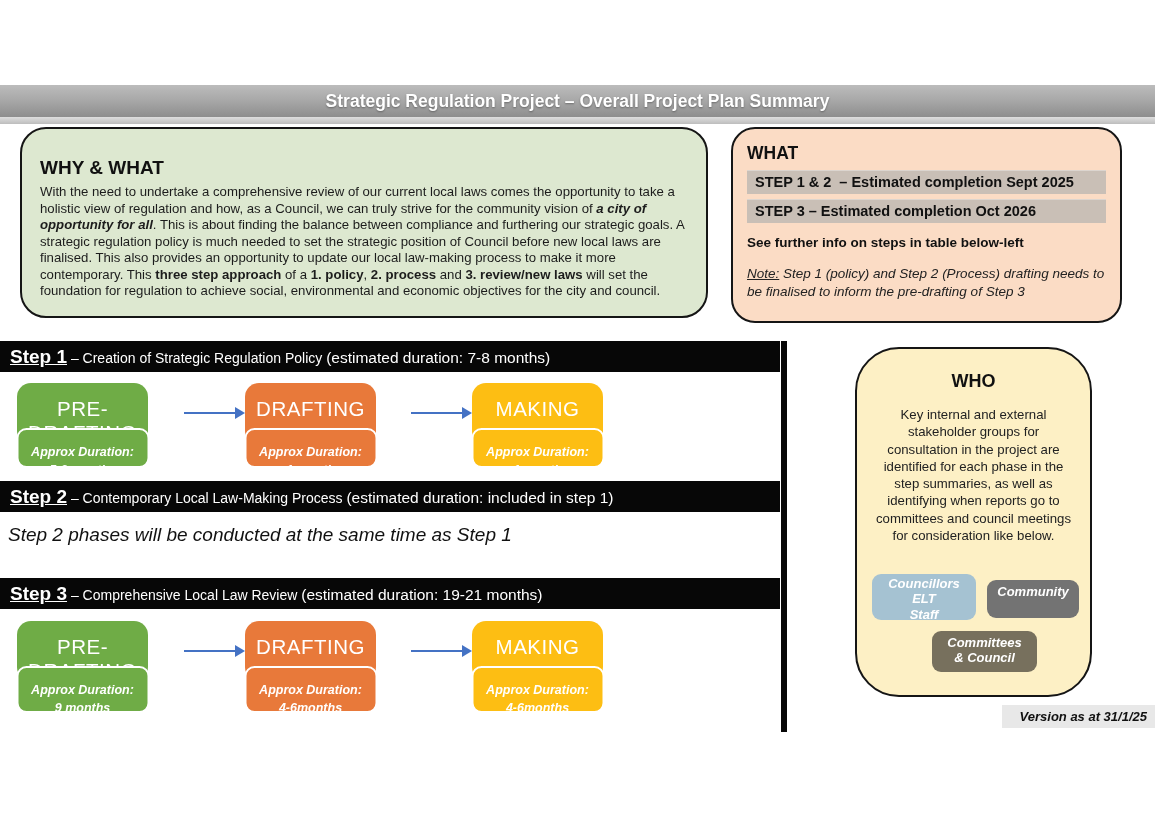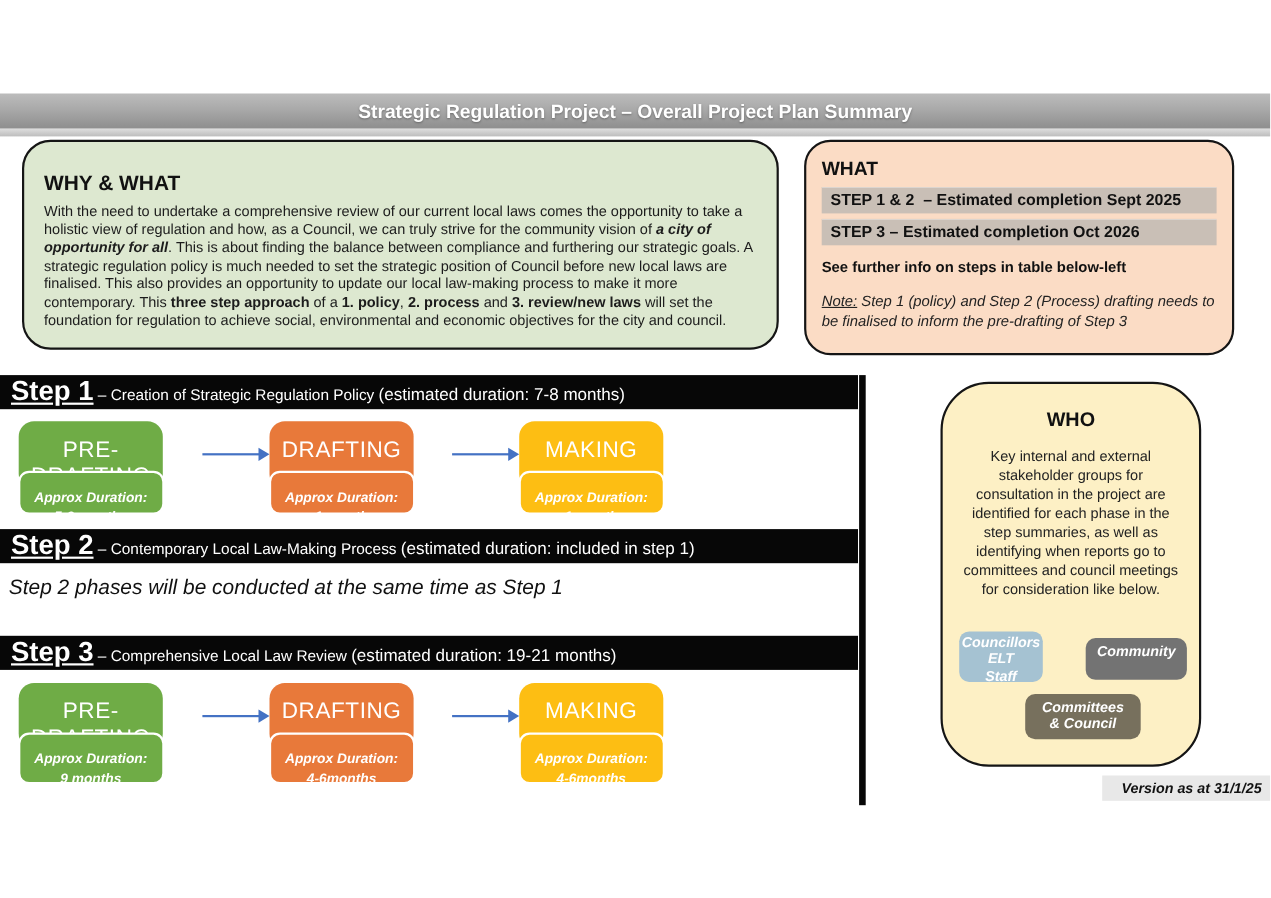--- a/index.html
+++ b/index.html
@@ -27,21 +27,21 @@
   .when-title{font-size:17.5px;font-weight:bold;color:#111;margin:4px 0 6px 0;}
   .milestone{background:#c9bfb6;height:24px;line-height:24px;margin:0 0 5px 0;padding-left:8px;
     font-size:14.5px;font-weight:bold;color:#111;white-space:pre-wrap;box-shadow:inset 0 1px 0 rgba(255,255,255,.35);}
   .when-see{font-size:13.5px;font-weight:bold;color:#111;margin-top:12px;}
   .when-note{font-size:13.5px;font-style:italic;color:#222;margin-top:15px;line-height:1.3;}
   .note-label{text-decoration:underline;}
 
   
   .step-bar{position:absolute;left:0;width:780px;height:31px;background:#070707;color:#fff;
     line-height:31px;padding-left:10px;box-sizing:border-box;white-space:nowrap;}
-  .step-label{font-weight:bold;text-decoration:underline;font-size:25px;}
+  .step-label{font-weight:bold;text-decoration:underline;font-size:19px;}
   .step-title{font-size:14px;}
   .step-duration{font-size:15.5px;}
   .bar-1{top:341px;} .bar-2{top:481px;} .bar-3{top:578px;}
   .table-right-border{position:absolute;left:781px;top:341px;width:6px;height:391px;background:#070707;}
 
   .step2-note{position:absolute;left:8px;top:524px;font-size:19px;font-style:italic;color:#111;}
 
   
   .phase{position:absolute;width:131px;border-radius:14px;color:#fff;text-align:center;}
   .phase .phase-name{display:block;font-size:20.5px;letter-spacing:.5px;margin-top:14px;}
@@ -62,21 +62,21 @@
   .row1 .arr-1{left:184px;top:29px;width:52px;} .row1 .arr-2{left:411px;top:29px;width:52px;}
   .row2 .arr-1{left:184px;top:29px;width:52px;} .row2 .arr-2{left:411px;top:29px;width:52px;}
 
   
   .who-card{left:855px;top:347px;width:237px;height:350px;background:#fdf0c5;border-radius:44px;padding:14px 17px;}
   .who-title{text-align:center;font-size:18px;font-weight:bold;color:#111;margin:8px 0 14px 0;}
   .who-body{text-align:center;font-size:13.2px;font-weight:bold;color:#222;line-height:1.31;}
   .who-body{font-weight:normal;}
   .tag{position:absolute;border-radius:9px;color:#ffffff;font-weight:bold;font-style:italic;
     font-size:13px;text-align:center;white-space:pre-line;line-height:1.18;box-sizing:border-box;}
-  .tag-councillors{left:15px;top:225px;width:76px;height:46px;background:#a5c2d2;padding-top:2px;}
+  .tag-councillors{left:15px;top:225px;width:104px;height:46px;background:#a5c2d2;padding-top:2px;}
   .tag-community{left:130px;top:231px;width:92px;height:38px;background:#737373;line-height:24px;}
   .tag-committees{left:75px;top:282px;width:105px;height:41px;background:#77705d;padding-top:4px;}
 
   .version-badge{position:absolute;left:1002px;top:705px;width:153px;height:23px;background:#e8e8e8;
     font-size:13px;font-weight:bold;font-style:italic;color:#111;text-align:right;line-height:23px;
     padding-right:8px;box-sizing:border-box;}
 </style>
 </head>
 <body>
 

